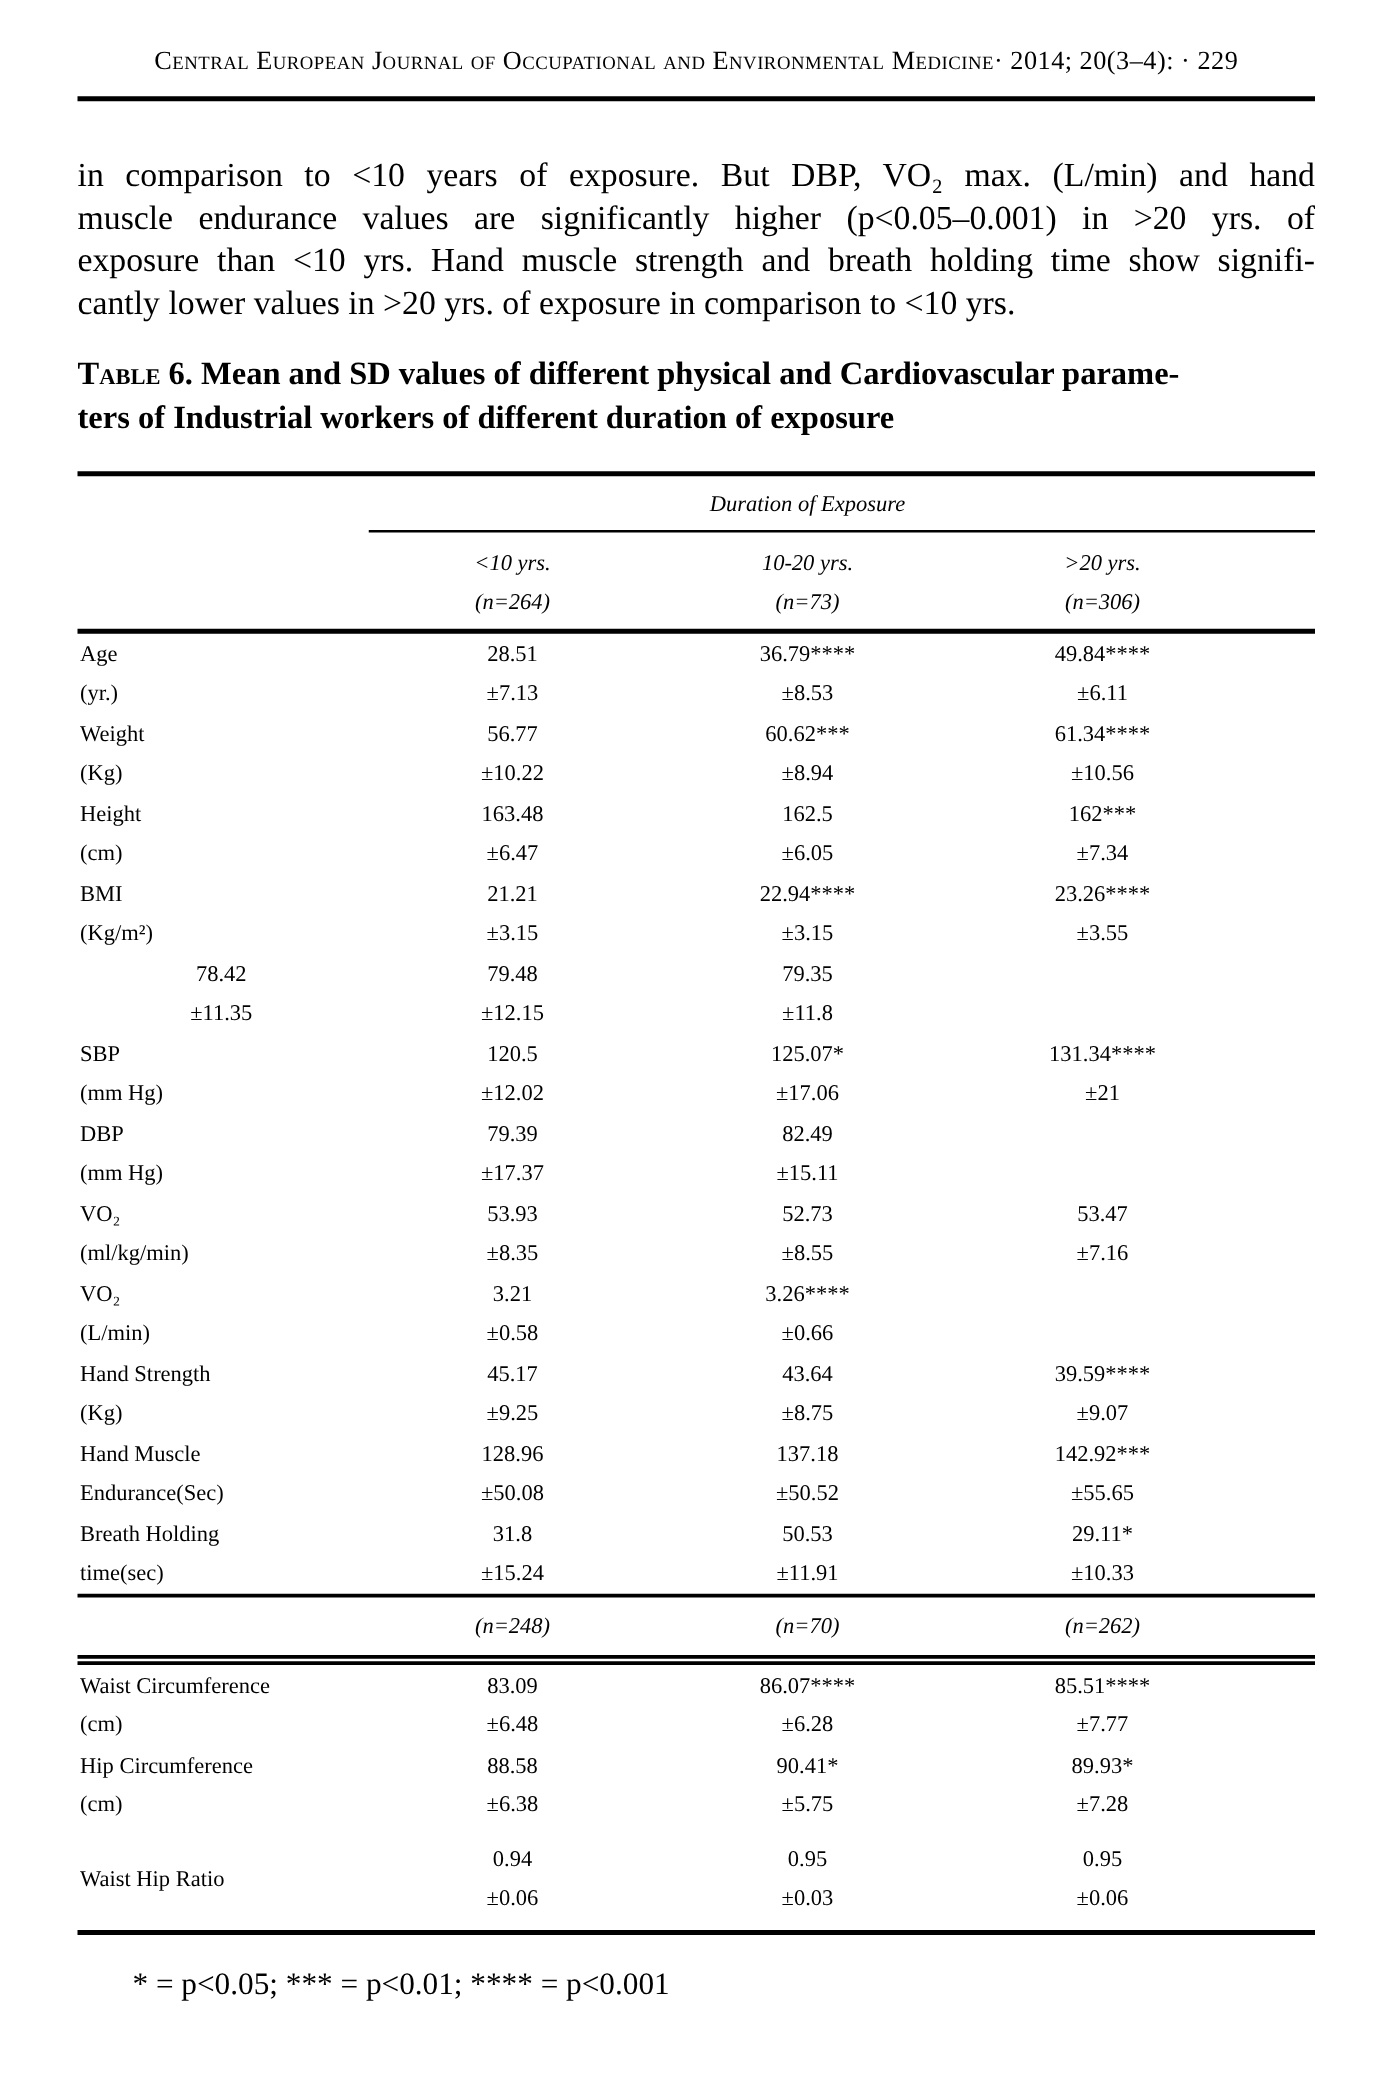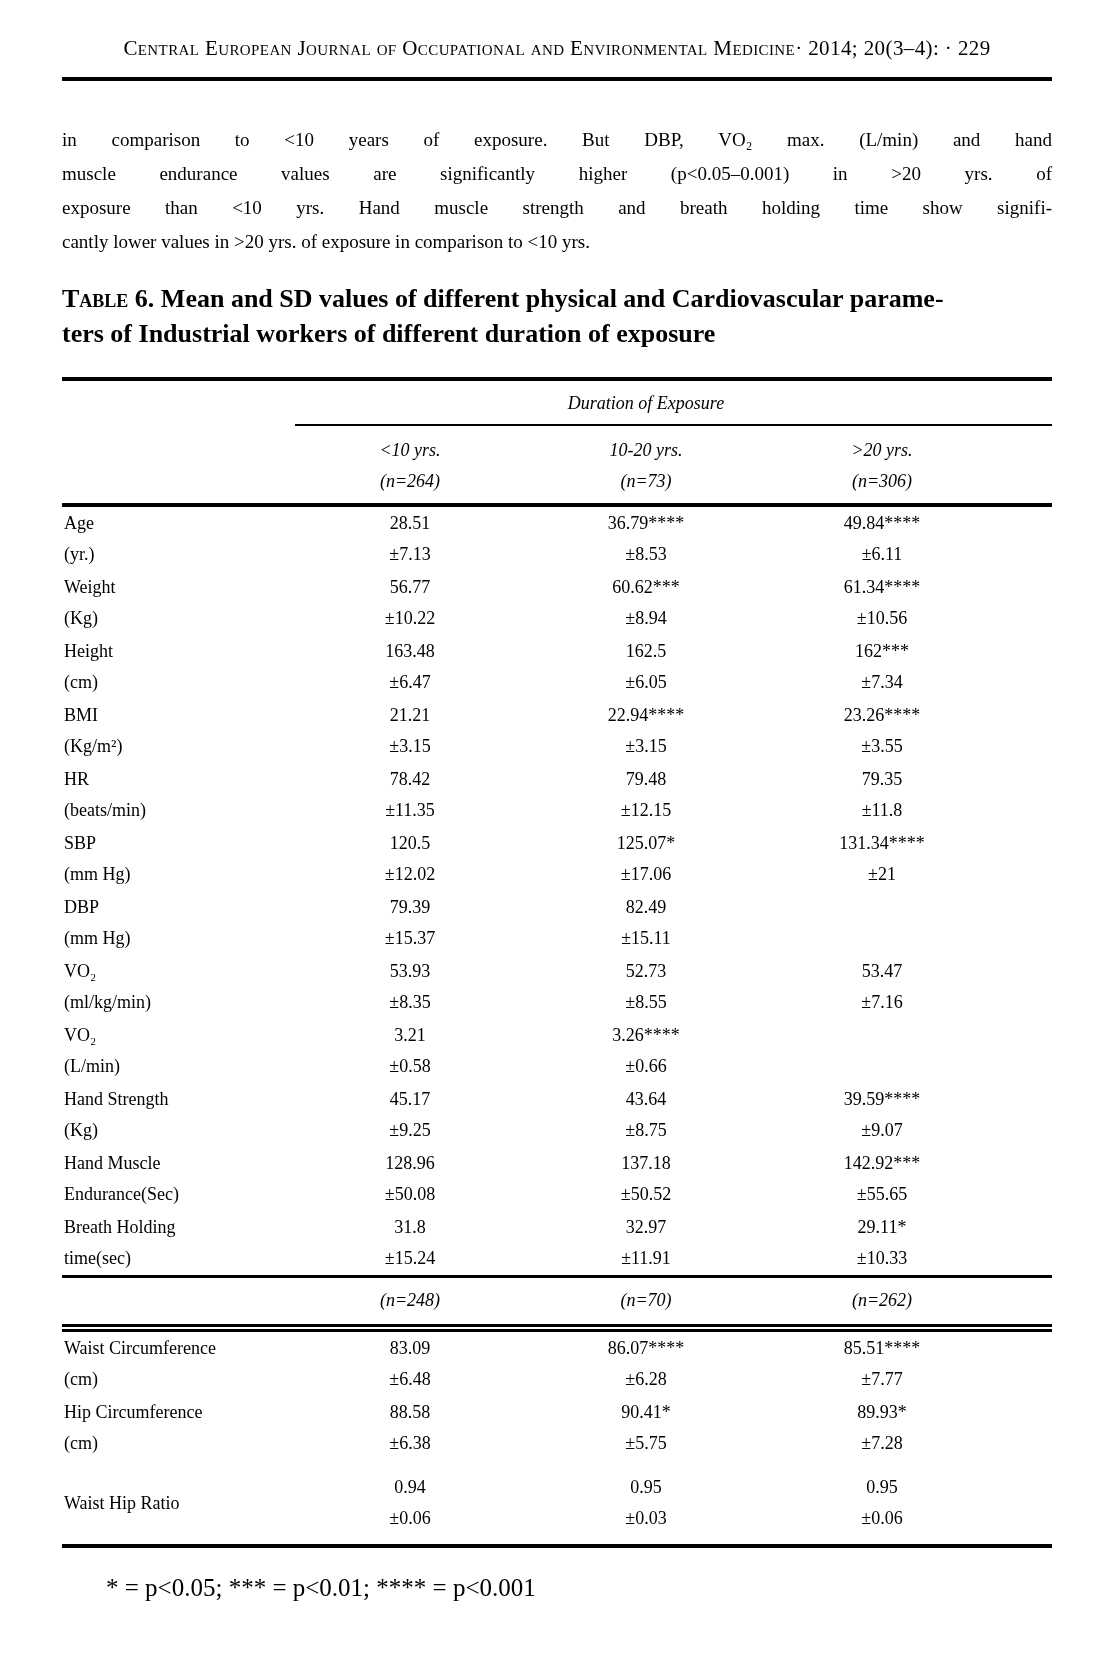--- a/index.html
+++ b/index.html
@@ -29,21 +29,21 @@
     white-space: nowrap;
   }
   .header-rule {
     margin-top: 16px;
     height: 4px;
     background: #000;
   }
   
   .intro {
     margin-top: 42px;
-    font-size: 19px;
+    font-size: 27px;
     line-height: 34px;
   }
   .jline {
     text-align: justify;
     text-align-last: justify;
   }
   .jline.last {
     text-align-last: left;
   }
   
@@ -223,24 +223,20 @@
           <div class="cell val">
             <div>22.94****</div>
             <div>±3.15</div>
           </div>
           <div class="cell val">
             <div>23.26****</div>
             <div>±3.55</div>
           </div>
         </div>
         <div class="t-row body-row">
-          <div class="cell label">
-            <div>HR</div>
-            <div>(beats/min)</div>
-          </div>
           <div class="cell val">
             <div>78.42</div>
             <div>±11.35</div>
           </div>
           <div class="cell val">
             <div>79.48</div>
             <div>±12.15</div>
           </div>
           <div class="cell val">
             <div>79.35</div>
@@ -265,21 +261,21 @@
             <div>±21</div>
           </div>
         </div>
         <div class="t-row body-row">
           <div class="cell label">
             <div>DBP</div>
             <div>(mm Hg)</div>
           </div>
           <div class="cell val">
             <div>79.39</div>
-            <div>±15.37</div>
+            <div>±17.37</div>
           </div>
           <div class="cell val">
             <div>82.49</div>
             <div>±15.11</div>
           </div>
         </div>
         <div class="t-row body-row">
           <div class="cell label">
             <div>VO₂</div>
             <div>(ml/kg/min)</div>
@@ -350,21 +346,21 @@
         <div class="t-row body-row">
           <div class="cell label">
             <div>Breath Holding</div>
             <div>time(sec)</div>
           </div>
           <div class="cell val">
             <div>31.8</div>
             <div>±15.24</div>
           </div>
           <div class="cell val">
-            <div>32.97</div>
+            <div>50.53</div>
             <div>±11.91</div>
           </div>
           <div class="cell val">
             <div>29.11*</div>
             <div>±10.33</div>
           </div>
         </div>
       </div>
 
     <div class="rule-mid"></div>

